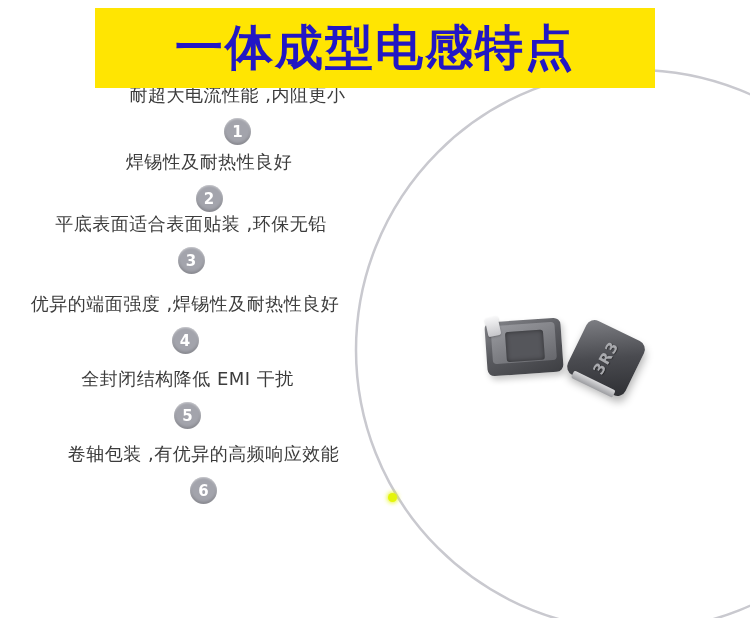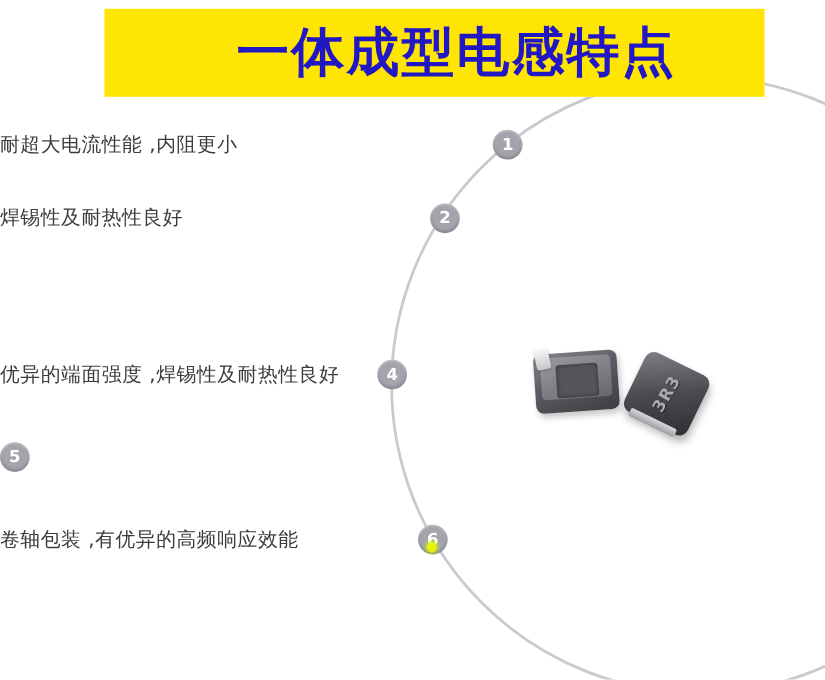--- a/index.html
+++ b/index.html
@@ -5,37 +5,37 @@
   html,body { margin:0; padding:0; }
   .page {
     position:relative; width:750px; height:618px; background:#ffffff;
     overflow:hidden; font-family:"DejaVu Sans", sans-serif;
   }
 
   
   .header {
     position:absolute; left:95px; top:8px; width:560px; height:80px;
     background:var(--header-bg,#ffe502);
-    display:flex; align-items:center; justify-content:center; z-index:3;padding-left:40px;
+    display:flex; align-items:center; justify-content:center; z-index:3;
   }
   .header .title {
     font-size:48px; font-weight:700; letter-spacing:2px;
     color:var(--header-text,#2217c4);
   }
 
   
   .big-circle-svg { position:absolute; left:0; top:0; z-index:1; }
   .big-circle-svg circle {
     fill:none; stroke:var(--circle-stroke,#c9c9cf); stroke-width:2.5;
   }
 
   
   .feature {
     position:absolute; left:0; height:28px; z-index:2;
-    display:flex; align-items:center; justify-content:space-between; gap:11px;
+    display:flex; align-items:center; justify-content:flex-end; gap:11px;flex-direction:column;
   }
   .ftext {
     font-size:18px; letter-spacing:0.5px; white-space:nowrap;
     color:var(--feature-text,#3c3c3c);
   }
   .badge {
     flex:0 0 27px; width:27px; height:27px; border-radius:50%;
     background:var(--badge-bg,#a3a4ac); color:var(--badge-text,#ffffff);
     font-size:15px; font-weight:700;
     display:flex; align-items:center; justify-content:center;
@@ -109,25 +109,30 @@
   </div>
 
   <div class="feature f1">
     <span class="ftext">耐超大电流性能 ,内阻更小</span>
     <span class="badge">1</span>
   </div>
   <div class="feature f2">
     <span class="ftext">焊锡性及耐热性良好</span>
     <span class="badge">2</span>
   </div>
+  <div class="feature f3">
+    <span class="ftext">平底表面适合表面贴装 ,环保无铅</span>
+    <span class="badge">3</span>
+  </div>
   <div class="feature f4">
     <span class="ftext">优异的端面强度 ,焊锡性及耐热性良好</span>
     <span class="badge">4</span>
   </div>
   <div class="feature f5">
+    <span class="ftext">全封闭结构降低 EMI 干扰</span>
     <span class="badge">5</span>
   </div>
   <div class="feature f6">
     <span class="ftext">卷轴包装 ,有优异的高频响应效能</span>
     <span class="badge">6</span>
   </div>
 
   <div class="highlight-dot"></div>
 
   <div class="product">

